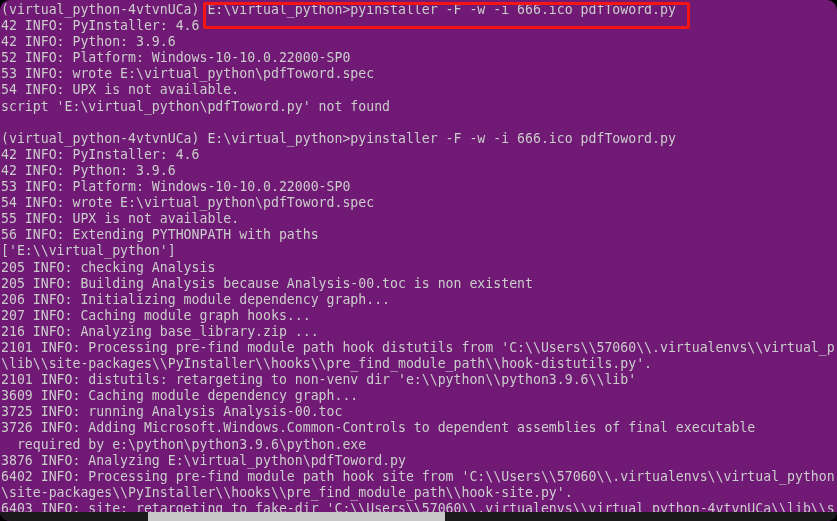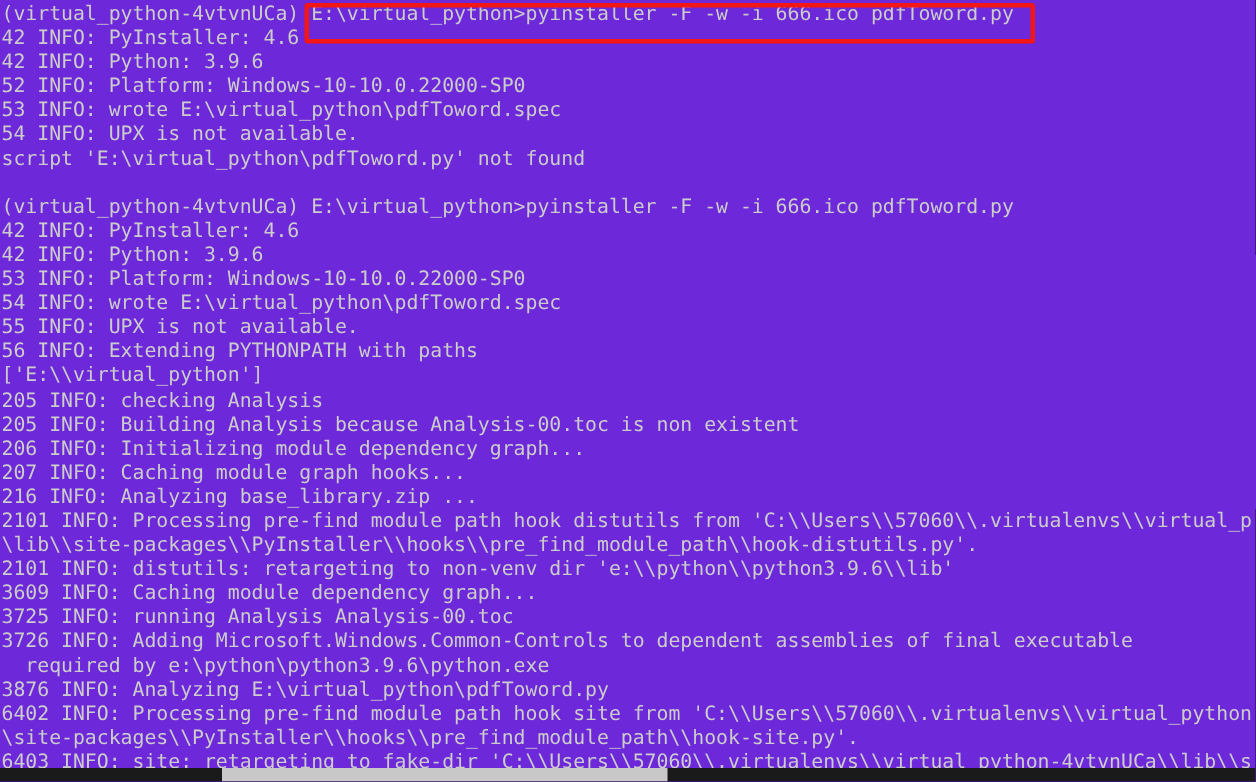--- a/index.html
+++ b/index.html
@@ -75,21 +75,21 @@
     left: 148px;
     top: 0;
     width: 297px;
     height: 9px;
     background: #c8c8c8;
   }
 </style>
 </head>
 <body>
 
-<div id="terminal" style="background: #6d28d9;">
+<div id="terminal" style="background: #701a75; border-radius: 10px;">
 
   <div id="console-output"><div class="line">(virtual_python-4vtvnUCa) E:\virtual_python&gt;pyinstaller -F -w -i 666.ico pdfToword.py</div><div class="line">42 INFO: PyInstaller: 4.6</div><div class="line">42 INFO: Python: 3.9.6</div><div class="line">52 INFO: Platform: Windows-10-10.0.22000-SP0</div><div class="line">53 INFO: wrote E:\virtual_python\pdfToword.spec</div><div class="line">54 INFO: UPX is not available.</div><div class="line">script 'E:\virtual_python\pdfToword.py' not found</div><div class="line blank"></div><div class="line">(virtual_python-4vtvnUCa) E:\virtual_python&gt;pyinstaller -F -w -i 666.ico pdfToword.py</div><div class="line">42 INFO: PyInstaller: 4.6</div><div class="line">42 INFO: Python: 3.9.6</div><div class="line">53 INFO: Platform: Windows-10-10.0.22000-SP0</div><div class="line">54 INFO: wrote E:\virtual_python\pdfToword.spec</div><div class="line">55 INFO: UPX is not available.</div><div class="line">56 INFO: Extending PYTHONPATH with paths</div><div class="line">['E:\\virtual_python']</div><div class="line">205 INFO: checking Analysis</div><div class="line">205 INFO: Building Analysis because Analysis-00.toc is non existent</div><div class="line">206 INFO: Initializing module dependency graph...</div><div class="line">207 INFO: Caching module graph hooks...</div><div class="line">216 INFO: Analyzing base_library.zip ...</div><div class="line">2101 INFO: Processing pre-find module path hook distutils from 'C:\\Users\\57060\\.virtualenvs\\virtual_p</div><div class="line">\lib\\site-packages\\PyInstaller\\hooks\\pre_find_module_path\\hook-distutils.py'.</div><div class="line">2101 INFO: distutils: retargeting to non-venv dir 'e:\\python\\python3.9.6\\lib'</div><div class="line">3609 INFO: Caching module dependency graph...</div><div class="line">3725 INFO: running Analysis Analysis-00.toc</div><div class="line">3726 INFO: Adding Microsoft.Windows.Common-Controls to dependent assemblies of final executable</div><div class="line">  required by e:\python\python3.9.6\python.exe</div><div class="line">3876 INFO: Analyzing E:\virtual_python\pdfToword.py</div><div class="line">6402 INFO: Processing pre-find module path hook site from 'C:\\Users\\57060\\.virtualenvs\\virtual_python</div><div class="line">\site-packages\\PyInstaller\\hooks\\pre_find_module_path\\hook-site.py'.</div><div class="line">6403 INFO: site: retargeting to fake-dir 'C:\\Users\\57060\\.virtualenvs\\virtual_python-4vtvnUCa\\lib\\s</div></div>
 
   <div id="highlight-box" style="left: 203px; top: 2px; width: 487px; height: 27px; border-color: rgb(244, 21, 21);"></div>
 
   <div id="hscrollbar" style="background: rgb(26, 26, 26);">
     <div id="hscroll-thumb" style="background: rgb(200, 200, 200); left: 148px; width: 297px;"></div>
   </div>
 
 </div>

